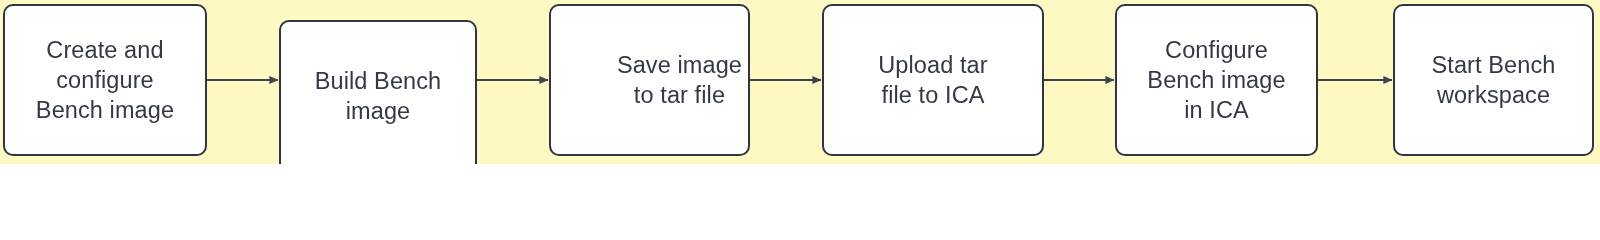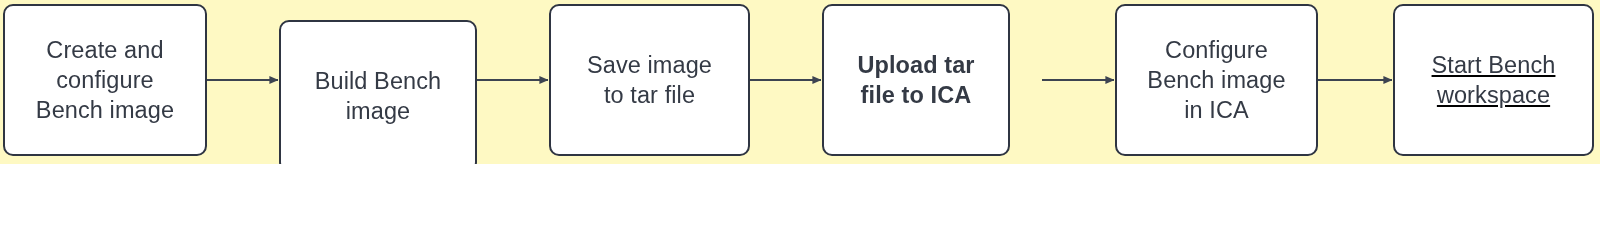--- a/index.html
+++ b/index.html
@@ -51,24 +51,24 @@
     left: 0;
     width: 1600px;
     height: 164px;
     pointer-events: none;
     overflow: visible;
   }
 
   
   .node-0 { left: 3px;    width: 204px; }
   .node-1 { left: 279px;  width: 198px; margin-top: 16px; }
-  .node-2 { left: 549px;  width: 201px; }
-  .node-3 { left: 822px;  width: 188px; font-weight: bold; }
+  .node-2 { left: 549px;  width: 201px; justify-content: flex-end; }
+  .node-3 { left: 822px;  width: 222px; }
   .node-4 { left: 1115px; width: 203px; }
-  .node-5 { left: 1393px; width: 201px; text-decoration: underline; }
+  .node-5 { left: 1393px; width: 201px; }
 </style>
 </head>
 <body>
 
 <div id="flowchart">
 
   <svg class="edge" viewBox="0 0 1600 164" width="1600" height="164" xmlns="http://www.w3.org/2000/svg">
     <defs>
       <marker id="arrowhead" markerWidth="9" markerHeight="8" refX="8.6" refY="4" orient="auto" markerUnits="userSpaceOnUse">
         <path d="M 0 0 L 9 4 L 0 8 z" fill="#3d4451"></path>

